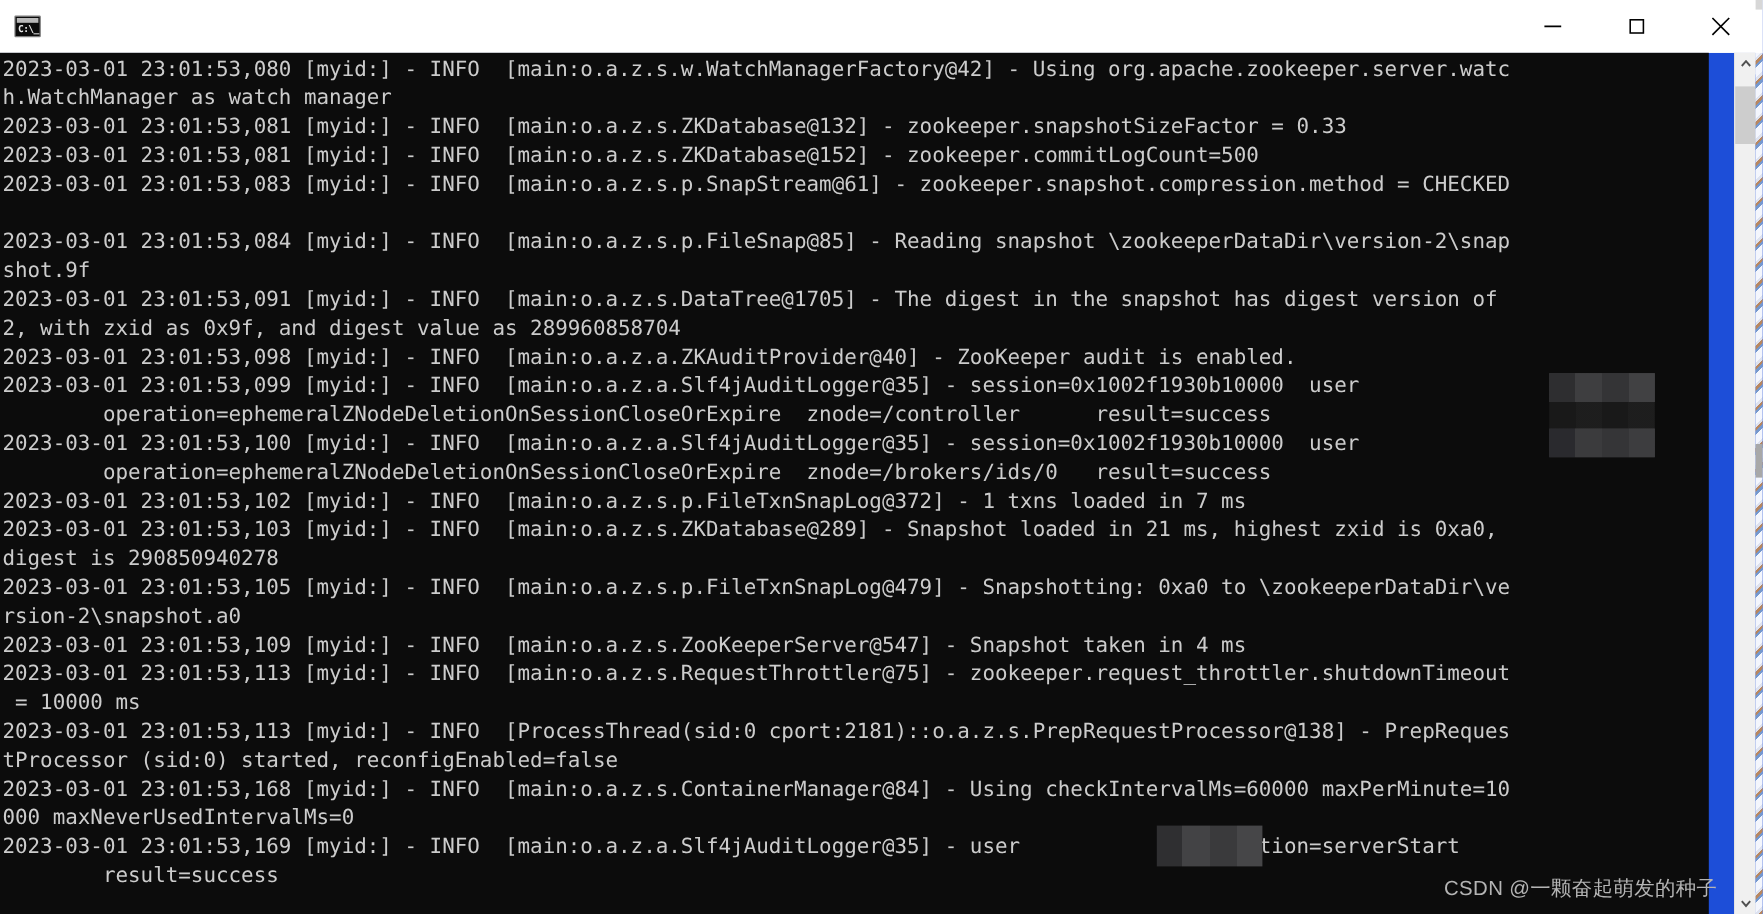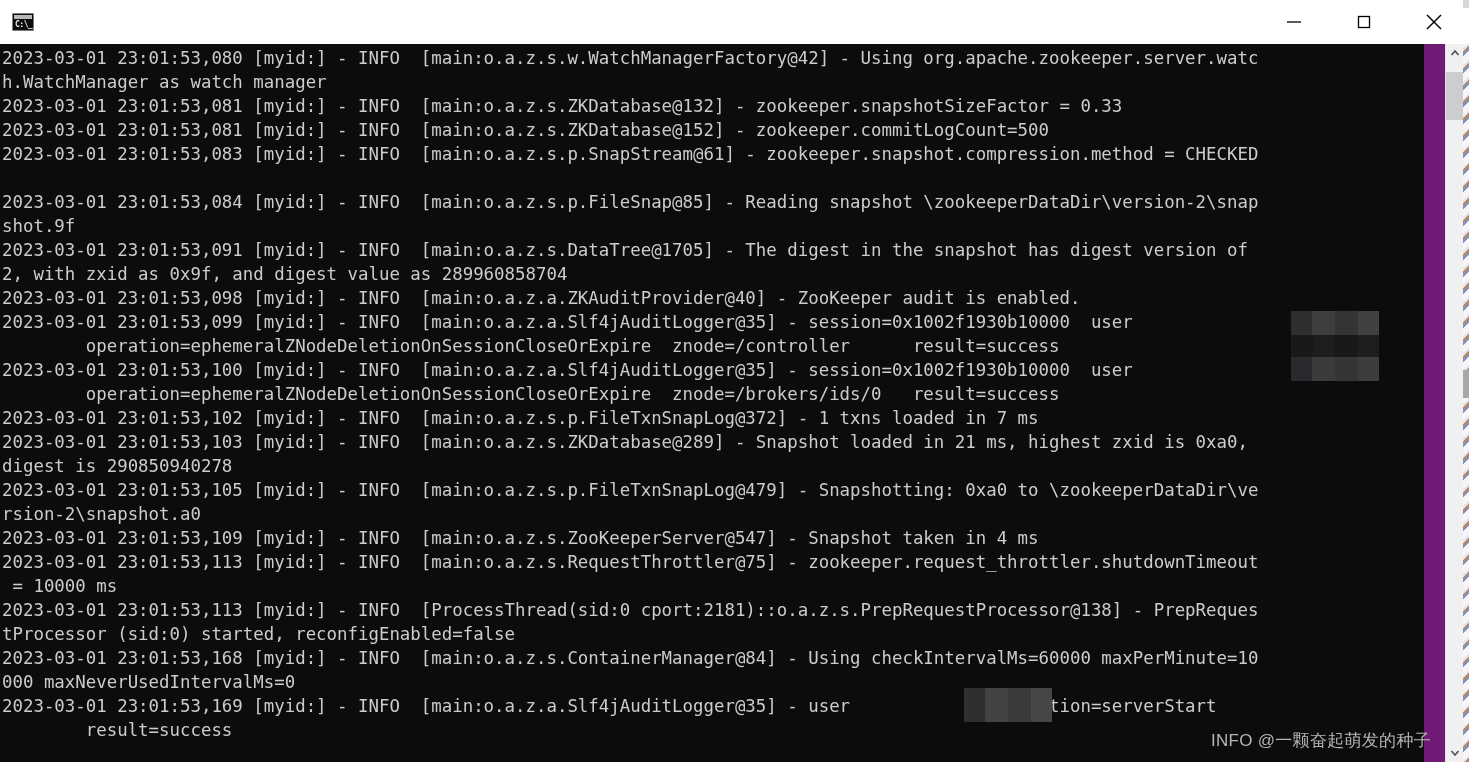--- a/index.html
+++ b/index.html
@@ -12,21 +12,21 @@
     width: 1469px;
     height: 762px;
     overflow: hidden;
     font-family: "Liberation Sans", sans-serif;
   }
 
   #window {
     position: relative;
     width: 1469px;
     height: 762px;
-    background: #701a75;
+    background: #1d4ed8;
     overflow: hidden;
   }
 
   
   #titlebar {
     position: absolute;
     left: 0; top: 0;
     width: 1469px;
     height: 44px;
     background: #ffffff;
@@ -252,21 +252,21 @@
     </div>
   </div>
 
   <div id="console">
     <div id="console-text"><span class="logline">2023-03-01 23:01:53,080 [myid:] - INFO  [main:o.a.z.s.w.WatchManagerFactory@42] - Using org.apache.zookeeper.server.watc</span><span class="logline">h.WatchManager as watch manager</span><span class="logline">2023-03-01 23:01:53,081 [myid:] - INFO  [main:o.a.z.s.ZKDatabase@132] - zookeeper.snapshotSizeFactor = 0.33</span><span class="logline">2023-03-01 23:01:53,081 [myid:] - INFO  [main:o.a.z.s.ZKDatabase@152] - zookeeper.commitLogCount=500</span><span class="logline">2023-03-01 23:01:53,083 [myid:] - INFO  [main:o.a.z.s.p.SnapStream@61] - zookeeper.snapshot.compression.method = CHECKED</span><span class="logline">&nbsp;</span><span class="logline">2023-03-01 23:01:53,084 [myid:] - INFO  [main:o.a.z.s.p.FileSnap@85] - Reading snapshot \zookeeperDataDir\version-2\snap</span><span class="logline">shot.9f</span><span class="logline">2023-03-01 23:01:53,091 [myid:] - INFO  [main:o.a.z.s.DataTree@1705] - The digest in the snapshot has digest version of</span><span class="logline">2, with zxid as 0x9f, and digest value as 289960858704</span><span class="logline">2023-03-01 23:01:53,098 [myid:] - INFO  [main:o.a.z.a.ZKAuditProvider@40] - ZooKeeper audit is enabled.</span><span class="logline">2023-03-01 23:01:53,099 [myid:] - INFO  [main:o.a.z.a.Slf4jAuditLogger@35] - session=0x1002f1930b10000  user</span><span class="logline">        operation=ephemeralZNodeDeletionOnSessionCloseOrExpire  znode=/controller      result=success</span><span class="logline">2023-03-01 23:01:53,100 [myid:] - INFO  [main:o.a.z.a.Slf4jAuditLogger@35] - session=0x1002f1930b10000  user</span><span class="logline">        operation=ephemeralZNodeDeletionOnSessionCloseOrExpire  znode=/brokers/ids/0   result=success</span><span class="logline">2023-03-01 23:01:53,102 [myid:] - INFO  [main:o.a.z.s.p.FileTxnSnapLog@372] - 1 txns loaded in 7 ms</span><span class="logline">2023-03-01 23:01:53,103 [myid:] - INFO  [main:o.a.z.s.ZKDatabase@289] - Snapshot loaded in 21 ms, highest zxid is 0xa0,</span><span class="logline">digest is 290850940278</span><span class="logline">2023-03-01 23:01:53,105 [myid:] - INFO  [main:o.a.z.s.p.FileTxnSnapLog@479] - Snapshotting: 0xa0 to \zookeeperDataDir\ve</span><span class="logline">rsion-2\snapshot.a0</span><span class="logline">2023-03-01 23:01:53,109 [myid:] - INFO  [main:o.a.z.s.ZooKeeperServer@547] - Snapshot taken in 4 ms</span><span class="logline">2023-03-01 23:01:53,113 [myid:] - INFO  [main:o.a.z.s.RequestThrottler@75] - zookeeper.request_throttler.shutdownTimeout</span><span class="logline"> = 10000 ms</span><span class="logline">2023-03-01 23:01:53,113 [myid:] - INFO  [ProcessThread(sid:0 cport:2181)::o.a.z.s.PrepRequestProcessor@138] - PrepReques</span><span class="logline">tProcessor (sid:0) started, reconfigEnabled=false</span><span class="logline">2023-03-01 23:01:53,168 [myid:] - INFO  [main:o.a.z.s.ContainerManager@84] - Using checkIntervalMs=60000 maxPerMinute=10</span><span class="logline">000 maxNeverUsedIntervalMs=0</span><span class="logline">2023-03-01 23:01:53,169 [myid:] - INFO  [main:o.a.z.a.Slf4jAuditLogger@35] - user              operation=serverStart</span><span class="logline">        result=success</span></div>
   </div>
 
   <div id="redact1"></div>
   <div id="redact2"></div>
 
-  <div id="watermark">INFO @一颗奋起萌发的种子</div>
+  <div id="watermark">CSDN @一颗奋起萌发的种子</div>
 
   <div id="scrollbar">
     <div class="sb-arrow">
       <svg width="10" height="8" viewBox="0 0 10 8">
         <polyline points="1.5,6 5,2 8.5,6" fill="none" stroke="#505050" stroke-width="1.6"></polyline>
       </svg>
     </div>
     <div id="sb-thumb"></div>
     <div class="sb-arrow bottom">
       <svg width="10" height="8" viewBox="0 0 10 8">

